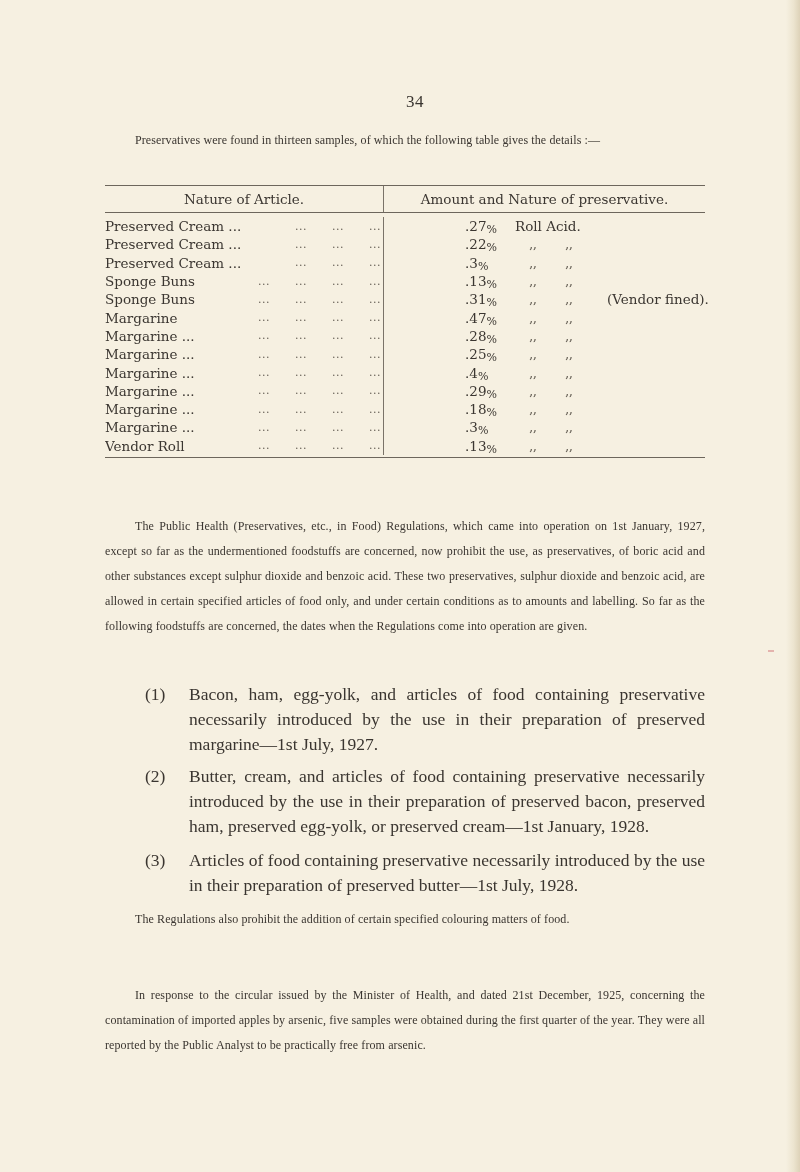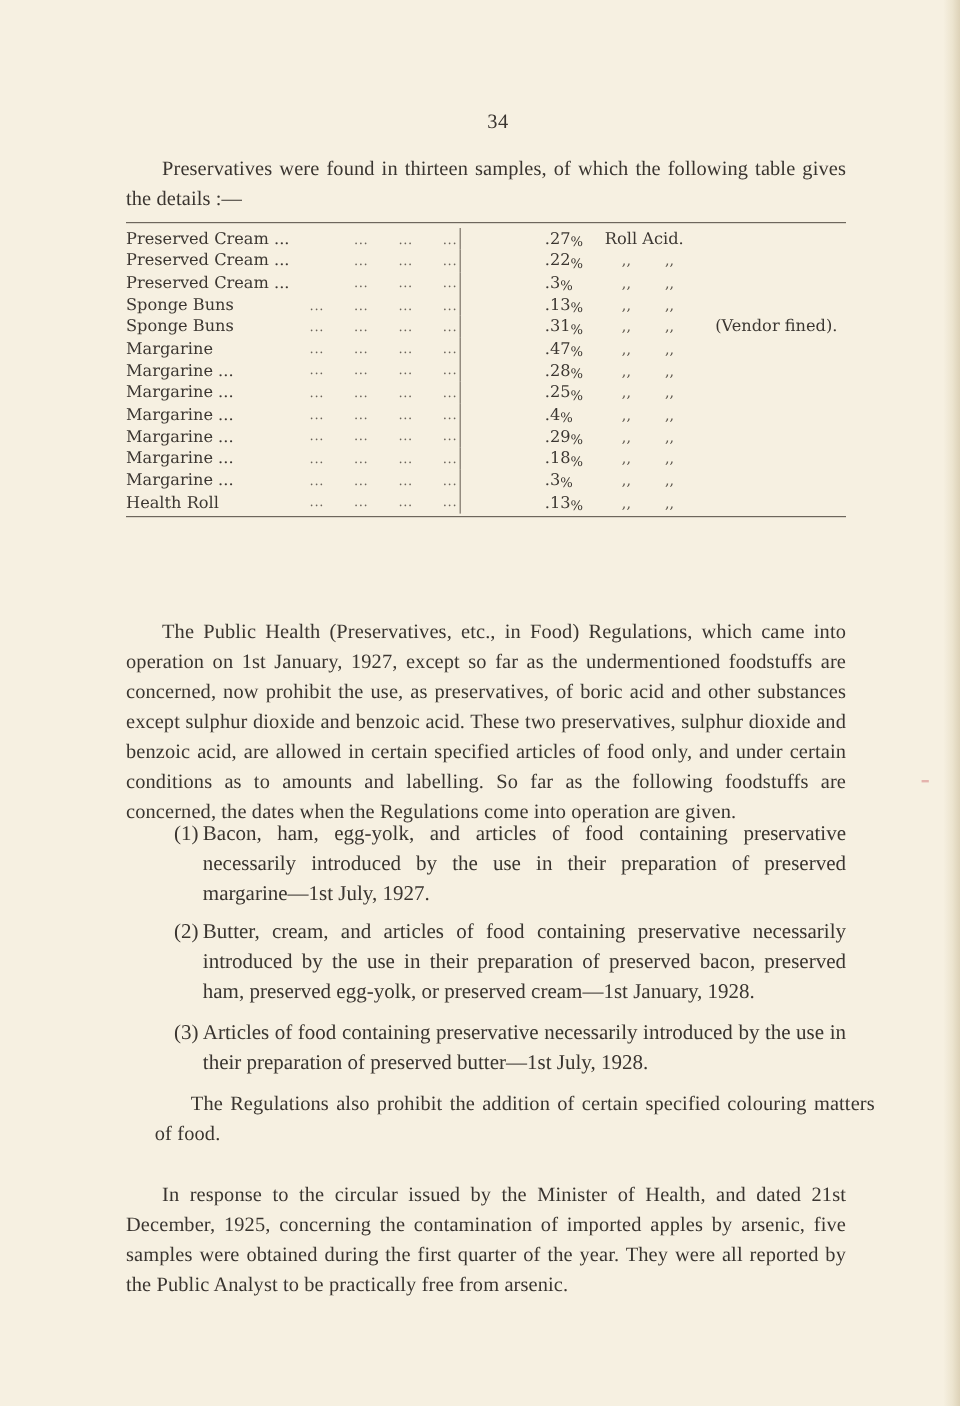--- a/index.html
+++ b/index.html
@@ -29,21 +29,21 @@
       left: 0;
       width: 830px;
       text-align: center;
       font-size: 17px;
       letter-spacing: 0.5px;
     }
     .para {
       position: absolute;
       left: 105px;
       width: 600px;
-      font-size: 17px;
+      font-size: 12px;
       line-height: 25px;
       text-align: justify;
       text-align-last: left;
       letter-spacing: 0.1px;
     }
     .para .indent {
       display: inline-block;
       width: 30px;
     }
     
@@ -82,20 +82,21 @@
       justify-content: center;
     }
     .tbody {
       padding-top: 4px;
       padding-bottom: 2px;
     }
     .tr {
       display: flex;
       height: 18.3px;
       align-items: center;
+      gap: 11px;
     }
     .tr .col-article {
       display: flex;
       align-items: center;
       white-space: nowrap;
       overflow: hidden;
     }
     .article-name {
       display: inline-block;
       width: 128px;
@@ -144,21 +145,21 @@
       width: 560px;
       font-size: 17.5px;
       line-height: 25px;
     }
     .list-item .marker {
       position: absolute;
       left: 0;
       top: 0;
     }
     .list-item .body {
-      margin-left: 24px;
+      margin-left: 44px;
       text-align: justify;
       text-align-last: left;
     }
     .speck {
       position: absolute;
       width: 6px;
       height: 2px;
       background: #d98b8b;
       opacity: 0.6;
     }
@@ -169,20 +170,24 @@
 <div class="page-edge"></div>
 <div class="speck" style="left:768px; top:650px;"></div>
 
 <div class="page-number">34</div>
 
 <div class="para" style="top:128px;">
   <span class="indent"></span><span>Preservatives were found in thirteen samples, of which the following table gives the details :—</span>
 </div>
 
 <div class="doc-table">
+  <div class="thead">
+    <div class="th col-article">Nature of Article.</div>
+    <div class="th col-amount">Amount and Nature of preservative.</div>
+  </div>
   <div class="tbody" id="tbody">
       <div class="tr">
         <div class="col-article">
           <span class="article-name">Preserved Cream ...</span>
           <span style="display: inline-block; width: 37px;"></span>
           <span class="leader">...</span>
           <span class="leader">...</span>
           <span class="leader">...</span>
         </div>
         <div class="col-amount">
@@ -349,21 +354,21 @@
           <span class="leader">...</span>
         </div>
         <div class="col-amount">
           <span class="amount"><span>.3</span><span class="pct">%</span></span>
           <span class="ditto">,,</span>
           <span class="ditto">,,</span>
         </div>
       </div>
       <div class="tr">
         <div class="col-article">
-          <span class="article-name">Health Roll</span>
+          <span class="article-name">Vendor Roll</span>
           <span style="display: inline-block; width: 0px;"></span>
           <span class="leader">...</span>
           <span class="leader">...</span>
           <span class="leader">...</span>
           <span class="leader">...</span>
         </div>
         <div class="col-amount">
           <span class="amount"><span>.13</span><span class="pct">%</span></span>
           <span class="ditto">,,</span>
           <span class="ditto">,,</span>
@@ -384,19 +389,19 @@
 <div class="list-item" style="top:764px;">
   <span class="marker">(2)</span>
   <div class="body">Butter, cream, and articles of food containing preservative necessarily introduced by the use in their preparation of preserved bacon, preserved ham, preserved egg-yolk, or preserved cream—1st January, 1928.</div>
 </div>
 
 <div class="list-item" style="top:848px;">
   <span class="marker">(3)</span>
   <div class="body">Articles of food containing preservative necessarily introduced by the use in their preparation of preserved butter—1st July, 1928.</div>
 </div>
 
-<div class="para" style="top:907px;margin-left:24px;">
+<div class="para" style="top:907px;">
   <span class="indent"></span><span>The Regulations also prohibit the addition of certain specified colouring matters of food.</span>
 </div>
 
 <div class="para" style="top:983px;">
   <span class="indent"></span><span>In response to the circular issued by the Minister of Health, and dated 21st December, 1925, concerning the contamination of imported apples by arsenic, five samples were obtained during the first quarter of the year. They were all reported by the Public Analyst to be practically free from arsenic.</span>
 </div>
 
 </body></html>

